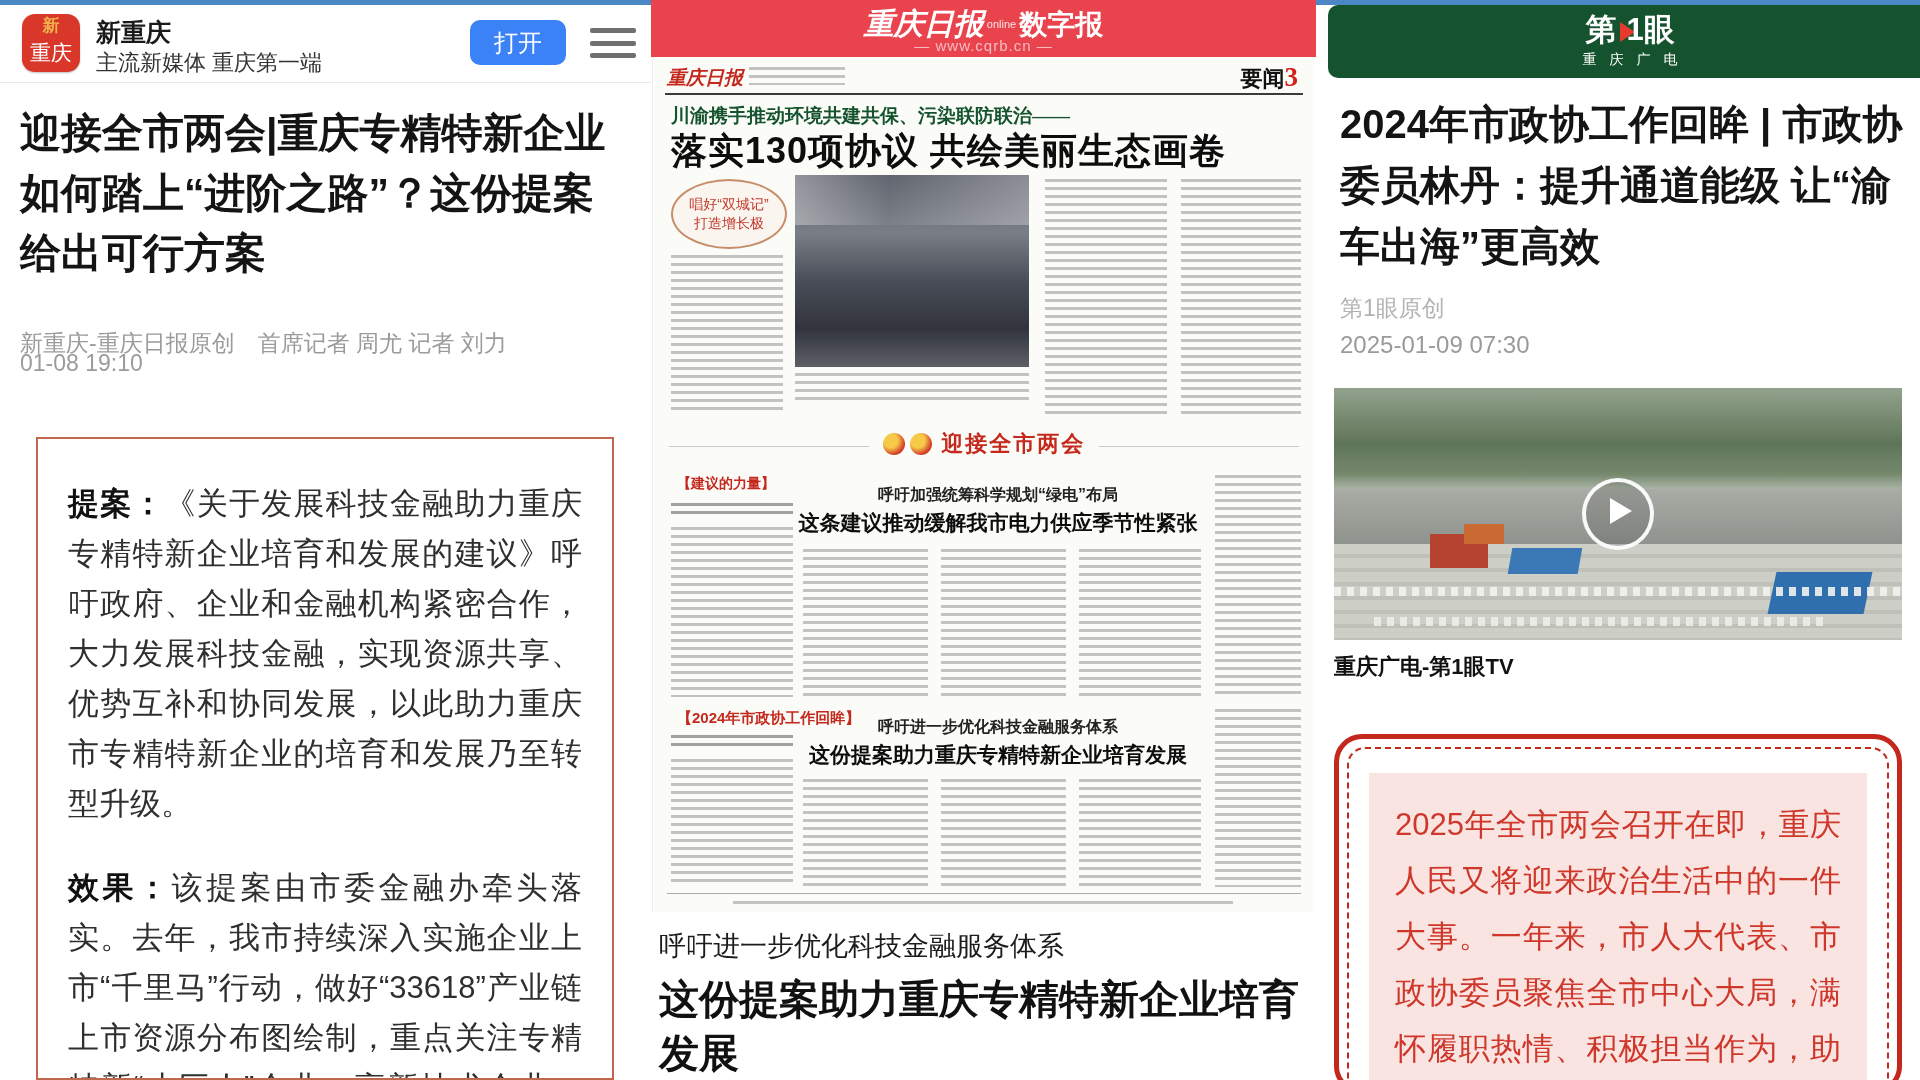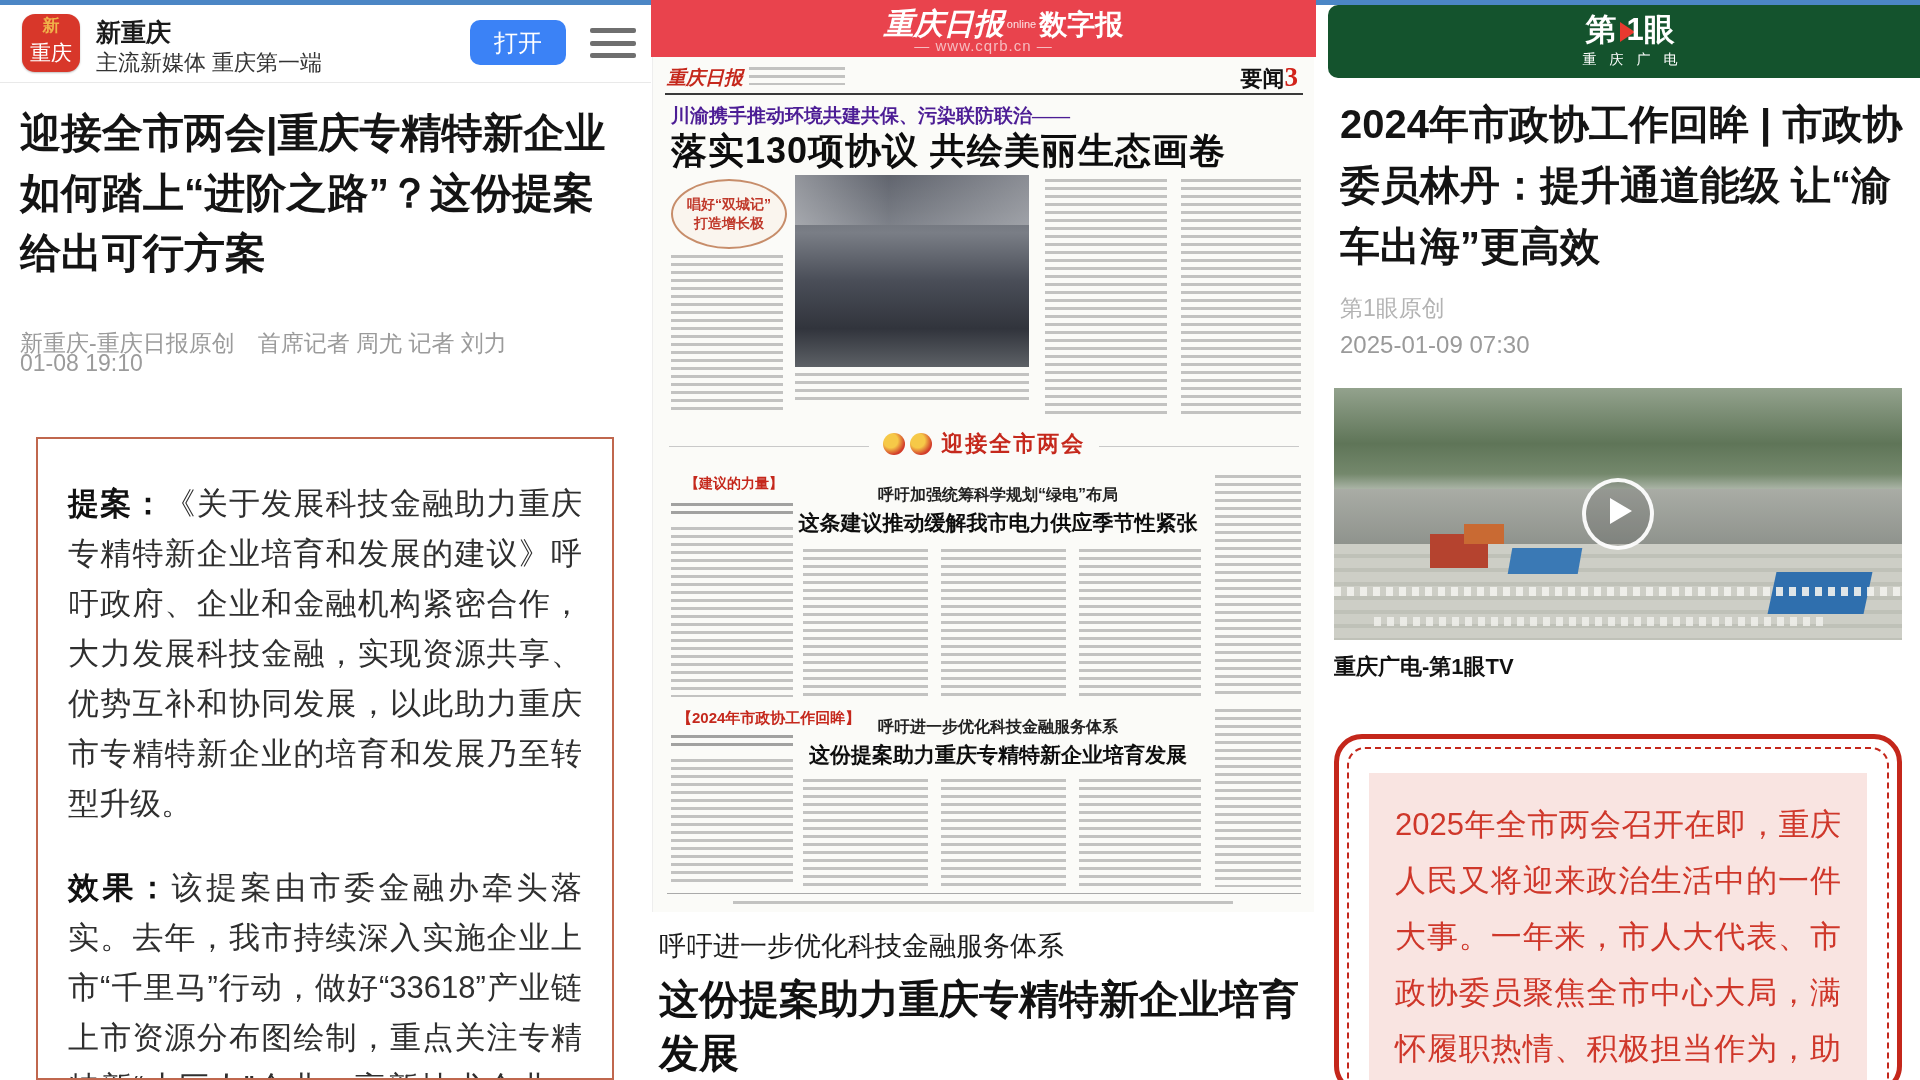--- a/index.html
+++ b/index.html
@@ -25,38 +25,38 @@
   .l-headline{left:20px;top:103px;width:612px;font-size:41px;line-height:60px;font-weight:bold;color:#141414;}
   .l-byline{left:20px;top:328px;width:612px;font-size:23px;color:#9b9b9b;}
   .l-time{left:20px;top:350px;font-size:23px;color:#9b9b9b;}
   .excerpt-box{left:36px;top:437px;width:578px;height:643px;border:2px solid #c0674e;
                box-sizing:border-box;padding:40px 30px 0 30px;overflow:hidden;background:#fff;}
   .excerpt-box p{margin:0 0 34px 0;font-size:31px;line-height:50px;color:#2f2f2f;text-align:justify;}
   .excerpt-box b{color:#111;}
   
   #mid-panel{left:651px;top:0;width:665px;height:1080px;background:#fff;}
   .cqrb-banner{left:0;top:0;width:665px;height:57px;background:#e9434d;color:#fff;}
-  .cqrb-line1{position:absolute;top:4px;width:100%;text-align:center;white-space:nowrap;margin-left:20px;}
+  .cqrb-line1{position:absolute;top:4px;width:100%;text-align:center;white-space:nowrap;}
   .cqrb-brand{font-family:"Liberation Serif",serif;font-style:italic;font-weight:bold;font-size:30px;}
   .cqrb-online{font-size:11px;vertical-align:super;opacity:.85;margin:0 3px;}
   .cqrb-digital{font-weight:bold;font-size:28px;}
   .cqrb-url{position:absolute;top:37px;width:100%;text-align:center;font-size:15px;color:#f6bcc0;letter-spacing:1px;}
   .sheet{left:1px;top:57px;width:662px;height:855px;background:#fbfbf8;border-left:1px solid #eee;
          box-sizing:border-box;}
   .np{position:absolute;}
   .np-logo{left:14px;top:8px;color:#c5281c;font-family:"Liberation Serif",serif;font-style:italic;
            font-weight:bold;font-size:19px;}
   .np-pageno{right:16px;top:5px;font-family:"Liberation Serif",serif;font-weight:bold;font-size:22px;color:#111;}
   .np-pageno em{font-style:normal;color:#d2231a;font-size:27px;}
   .np-hdr-rule{left:12px;top:36px;width:638px;height:2px;background:#3a3a3a;}
-  .np-kicker{left:18px;top:46px;font-family:"Liberation Serif",serif;font-weight:bold;font-size:19px;color:#4c1d95;}
+  .np-kicker{left:18px;top:46px;font-family:"Liberation Serif",serif;font-weight:bold;font-size:19px;color:#14532d;}
   .np-head1{left:18px;top:70px;font-size:36px;font-weight:bold;color:#0d0d0d;letter-spacing:1px;white-space:nowrap;}
   .badge{left:18px;top:122px;width:112px;height:66px;border:2px solid #c78d6a;border-radius:50%;
          display:flex;flex-direction:column;align-items:center;justify-content:center;background:#faf5ee;}
-  .badge div{color:#c0392b;font-weight:bold;font-size:14px;line-height:19px;white-space:nowrap;}
+  .badge div{color:#c0392b;font-weight:normal;font-size:14px;line-height:19px;white-space:nowrap;}
   .micro{background-image:repeating-linear-gradient(to bottom,#8a8a8a 0 3px,transparent 3px 8px);opacity:.5;}
   .micro-d{background-image:repeating-linear-gradient(to bottom,#666 0 3px,transparent 3px 8px);opacity:.6;}
   .np-photo{left:142px;top:118px;width:234px;height:192px;
             background:linear-gradient(180deg,#585c66 0%,#7a7e86 30%,#4a4e58 55%,#31343c 80%,#5d6166 100%);}
   .np-photo::after{content:"";position:absolute;left:0;top:0;width:100%;height:26%;
             background:linear-gradient(90deg,rgba(255,255,255,.35),rgba(255,255,255,.05) 40%,rgba(255,255,255,.3));}
   .mid-rule{left:16px;top:389px;width:630px;height:1px;background:#c9c9c9;}
   .session-banner{left:0;top:372px;width:662px;text-align:center;}
   .session-inner{display:inline-block;background:#fbfbf8;padding:0 14px;}
   .emblem{display:inline-block;width:22px;height:22px;border-radius:50%;vertical-align:-4px;
@@ -169,21 +169,21 @@
       <div class="np micro" style="left:528px;top:122px;width:120px;height:236px;"></div>
 
       <div class="np mid-rule"></div>
       <div class="np session-banner">
         <span class="session-inner">
           <span class="emblem"></span><span class="emblem"></span>
           <span class="session-txt">迎接全市两会</span>
         </span>
       </div>
 
-      <div class="np col-tag" style="left:24px;top:418px;font-size:14px;margin-left:8px;">【建议的力量】</div>
+      <div class="np col-tag" style="left:24px;top:418px;font-size:14px;">【建议的力量】</div>
       <div class="np micro-d" style="left:18px;top:446px;width:122px;height:14px;"></div>
       <div class="np micro" style="left:18px;top:470px;width:122px;height:170px;"></div>
 
       <div class="np np-kicker2" style="left:150px;top:428px;width:390px;">呼吁加强统筹科学规划“绿电”布局</div>
       <div class="np np-head2" style="left:130px;top:452px;width:430px;">这条建议推动缓解我市电力供应季节性紧张</div>
 
       <div class="np micro" style="left:150px;top:492px;width:125px;height:148px;"></div>
       <div class="np micro" style="left:288px;top:492px;width:125px;height:148px;"></div>
       <div class="np micro" style="left:426px;top:492px;width:122px;height:148px;"></div>
       <div class="np micro" style="left:562px;top:418px;width:86px;height:222px;"></div>

